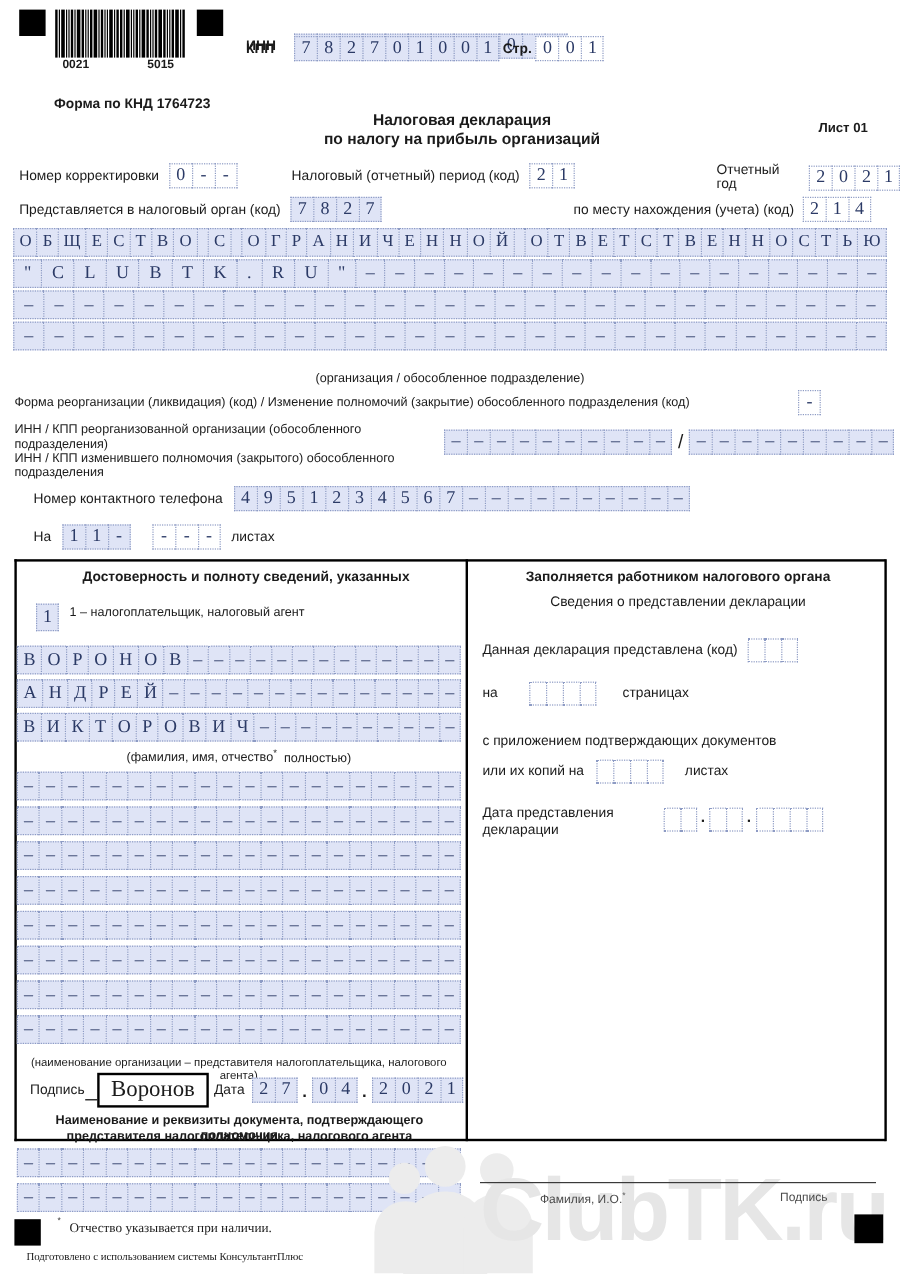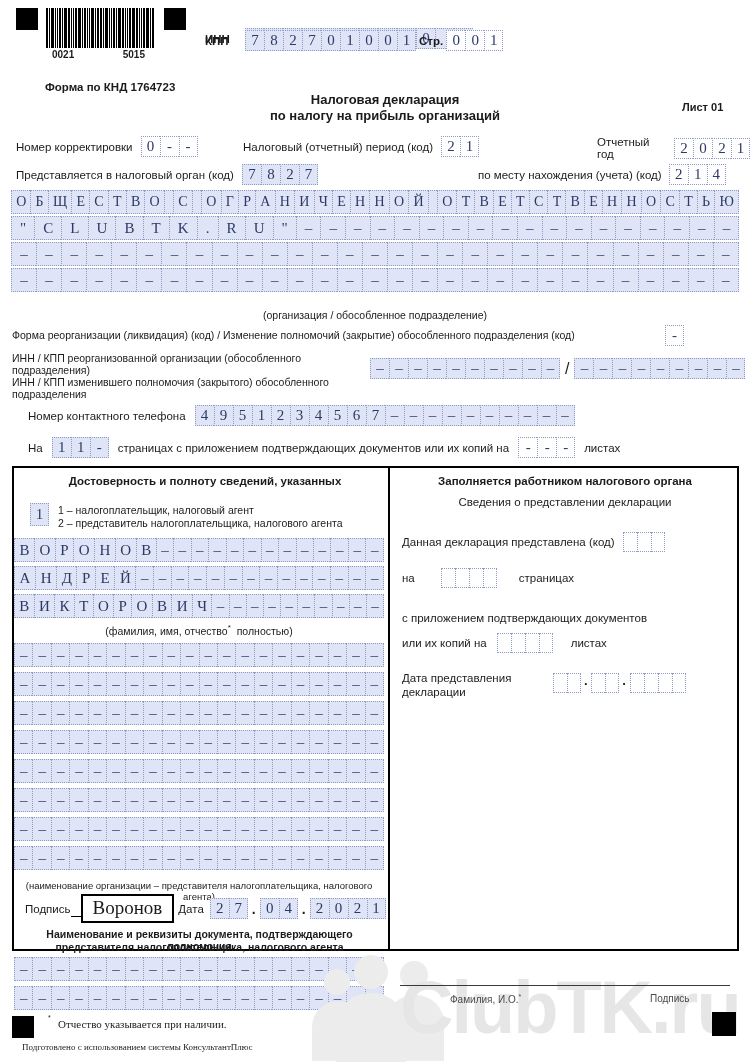--- a/index.html
+++ b/index.html
@@ -430,21 +430,20 @@
       </span>
   </div>
 
   <div class="abs" style="left:28px; top:437px; display:flex; align-items:center;">
     <span class="lbl">На</span>
     <span class="cells" id="pages-cells" style="margin:0 9px;">
         <span class="c" style="width: 19px; height: 21px; font-size: 15px;">1</span>
         <span class="c" style="width: 19px; height: 21px; font-size: 15px;">1</span>
         <span class="c" style="width: 19px; height: 21px; font-size: 15px;">-</span>
       </span>
-    <span class="lbl">страницах с приложением подтверждающих документов или их копий на</span>
     <span class="cells empty" id="copies-cells" style="margin:0 9px;">
         <span class="c" style="width: 19px; height: 21px; font-size: 15px;">-</span>
         <span class="c" style="width: 19px; height: 21px; font-size: 15px;">-</span>
         <span class="c" style="width: 19px; height: 21px; font-size: 15px;">-</span>
       </span>
     <span class="lbl">листах</span>
   </div>
 
   <div class="hr" style="left:12px; top:466px; width:726px; height:2px;"></div>
   <div class="vr" style="left:388px; top:466px; height:485px; width:2px;"></div>
@@ -453,21 +452,20 @@
   <div class="vr" style="left:737px; top:466px; height:485px; width:2px;"></div>
 
   <div class="abs center bold" style="left:30px; top:475px; width:350px; font-size:11.5px;">Достоверность и полноту сведений, указанных</div>
 
   <div class="abs" style="left:30px; top:503px;">
     <span class="cells" id="confirm-code-cells">
         <span class="c" style="width: 19px; height: 23px; font-size: 15px;">1</span>
       </span>
   </div>
   <div class="abs lbl" style="left:58px; top:504px; font-size:10.5px;">1 – налогоплательщик, налоговый агент</div>
-  <div class="abs lbl" style="left:58px; top:517px; font-size:10.5px;">2 – представитель налогоплательщика, налогового агента</div>
 
   <div class="abs" style="left:14px; top:538px; width:370px;">
     <div class="rowcells" id="name-line-0">
         <span class="c" style="height: 24px; font-size: 15px;">В</span>
         <span class="c" style="height: 24px; font-size: 15px;">О</span>
         <span class="c" style="height: 24px; font-size: 15px;">Р</span>
         <span class="c" style="height: 24px; font-size: 15px;">О</span>
         <span class="c" style="height: 24px; font-size: 15px;">Н</span>
         <span class="c" style="height: 24px; font-size: 15px;">О</span>
         <span class="c" style="height: 24px; font-size: 15px;">В</span>

